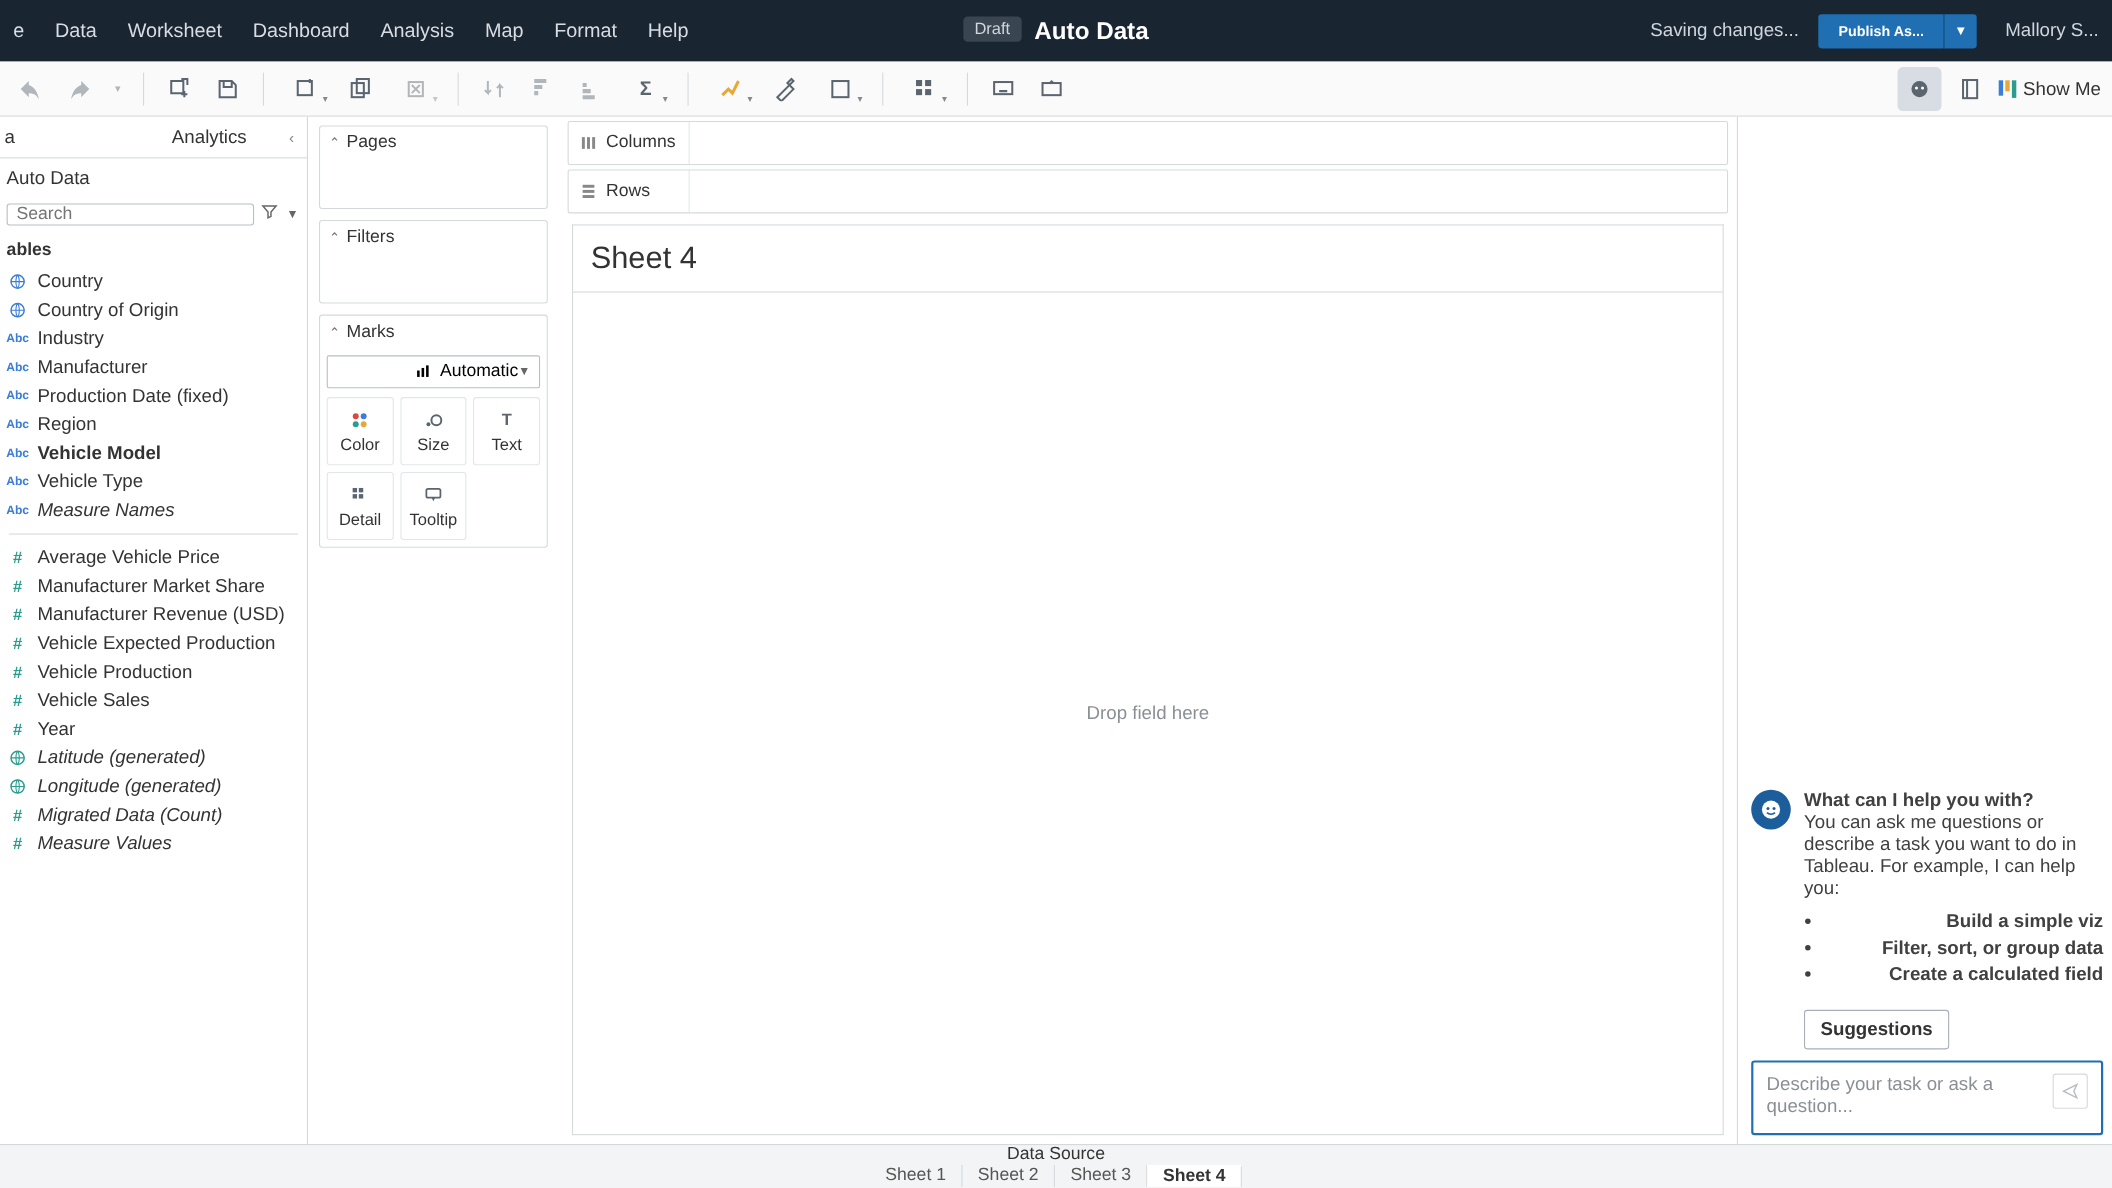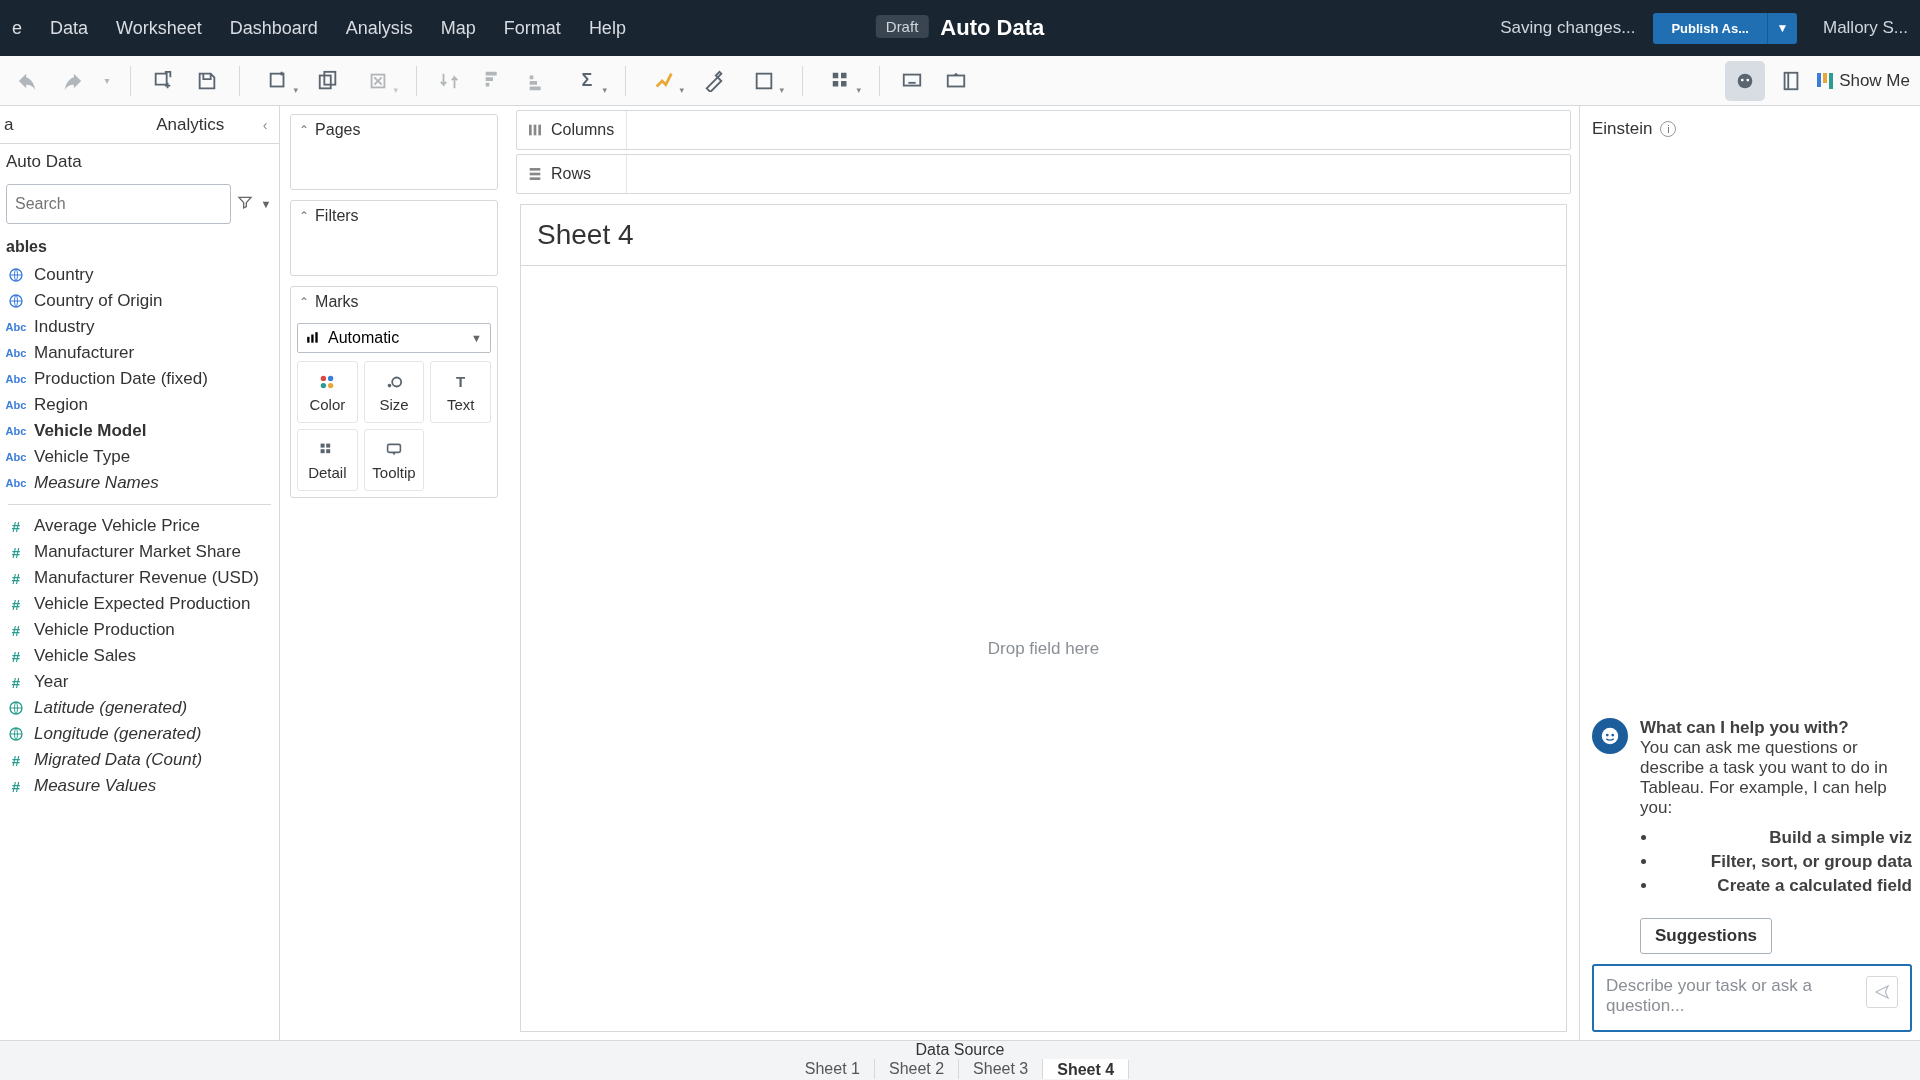--- a/index.html
+++ b/index.html
@@ -35,42 +35,42 @@
 .main { display: flex; height: calc(100% - 56px - 50px - 40px); }
 
 
 .left-panel { width: 280px; border-right: 1px solid #d6d9dc; display: flex; flex-direction: column; }
 .lp-tabs { display: flex; height: 38px; border-bottom: 1px solid #d6d9dc; align-items: center; }
 .lp-tab { flex: 1; text-align: left; padding-left: 4px; font-size: 17px; color: #333; cursor: pointer; }
 .lp-tab.analytics { text-align: center; }
 .lp-collapse { width: 28px; font-size: 14px; color: #888; cursor: pointer; text-align: center; }
 .lp-ds { padding: 8px 6px; font-size: 17px; color: #333; }
 .lp-search-row { display: flex; gap: 6px; padding: 4px 6px 10px; align-items: center; }
-.lp-search { flex: 1; border: 1px solid #b8bec5; border-radius: 3px; padding: 10px 8px; font-size: 16px; }
+.lp-search { flex: 1; border: 1px solid #b8bec5; border-radius: 3px; padding: 0 8px; font-size: 16px; }
 .lp-filter { width: 24px; text-align: center; color: #666; cursor: pointer; }
 .lp-dd { width: 24px; text-align: center; color: #666; cursor: pointer; font-size: 11px; }
 .lp-section { font-size: 16px; font-weight: 700; color: #333; padding: 4px 6px; }
 .lp-list { padding: 2px 0; }
 .lp-item { display: flex; align-items: center; gap: 8px; padding: 3px 6px; font-size: 17px; color: #333; cursor: pointer; }
 .lp-item .ico { width: 20px; height: 18px; display: flex; align-items: center; justify-content: center; font-size: 13px; font-weight: 700; }
 .lp-item .ico.globe { color: #3b7dd8; }
 .lp-item .ico.abc { color: #3b7dd8; font-size: 11px; }
 .lp-item .ico.hash { color: #2a9d8f; }
 .lp-item .ico.gl2 { color: #2a9d8f; }
 .lp-item.italic span.txt { font-style: italic; }
 .lp-divider { height: 1px; background: #d6d9dc; margin: 6px 8px; }
 .lp-item.bold span.txt { font-weight: 600; }
 
 
 .cards-panel { width: 228px; padding: 8px 10px; display: flex; flex-direction: column; gap: 10px; }
 .card { border: 1px solid #d6d9dc; border-radius: 3px; background: #fff; }
 .card-header { display: flex; align-items: center; gap: 6px; padding: 6px 8px; font-size: 16px; color: #333; }
 .card-header .chev { font-size: 12px; color: #777; }
 .card-body { padding: 6px; }
-.marks-select { width: 100%; border: 1px solid #b8bec5; border-radius: 2px; padding: 5px 8px; font-size: 16px; background: #fff; display: flex; align-items: center; justify-content: space-between; cursor: pointer; }
+.marks-select { width: 100%; border: 1px solid #b8bec5; border-radius: 2px; padding: 5px 8px; font-size: 16px; background: #fff; display: flex; align-items: center; justify-content: flex-end; cursor: pointer; }
 .marks-select .chev { font-size: 11px; color: #666; }
 .marks-grid { display: grid; grid-template-columns: repeat(3, 1fr); gap: 6px; margin-top: 8px; }
 .mark-cell { border: 1px solid #e3e6e9; border-radius: 3px; height: 62px; display: flex; flex-direction: column; align-items: center; justify-content: center; gap: 4px; font-size: 15px; color: #333; cursor: pointer; }
 .mark-cell .mi { width: 20px; height: 20px; display: flex; align-items: center; justify-content: center; }
 .pages-body, .filters-body { height: 44px; }
 
 
 .ws-area { flex: 1; display: flex; flex-direction: column; border-right: 1px solid #d6d9dc; }
 .shelf { height: 40px; border: 1px solid #d6d9dc; margin: 4px 8px 0; border-radius: 2px; display: flex; align-items: center; }
 .shelf .shelf-label { width: 110px; padding-left: 10px; display: flex; align-items: center; gap: 8px; font-size: 16px; color: #333; border-right: 1px solid #e3e6e9; height: 100%; }
@@ -524,24 +524,20 @@
     </div>
     <div class="ws-title-row">
       <div class="ws-title">Sheet 4</div>
     </div>
     <div class="ws-canvas">
       <span>Drop field here</span>
     </div>
   </div>
 
   <div class="einstein-panel">
-    <div class="ep-header">
-      <span>Einstein</span>
-      <span class="ep-info">i</span>
-    </div>
     <div class="ep-body">
       <div class="ep-msg">
         <div class="ep-avatar">
           <svg viewBox="0 0 24 24">
               <circle cx="12" cy="12" r="9" fill="#fff"></circle>
               <circle cx="9" cy="11" r="1.5" fill="#1c5e9c"></circle>
               <circle cx="15" cy="11" r="1.5" fill="#1c5e9c"></circle>
               <path d="M8 15c2 2 6 2 8 0" stroke="#1c5e9c" stroke-width="1.5" fill="none"></path>
             </svg>
         </div>

